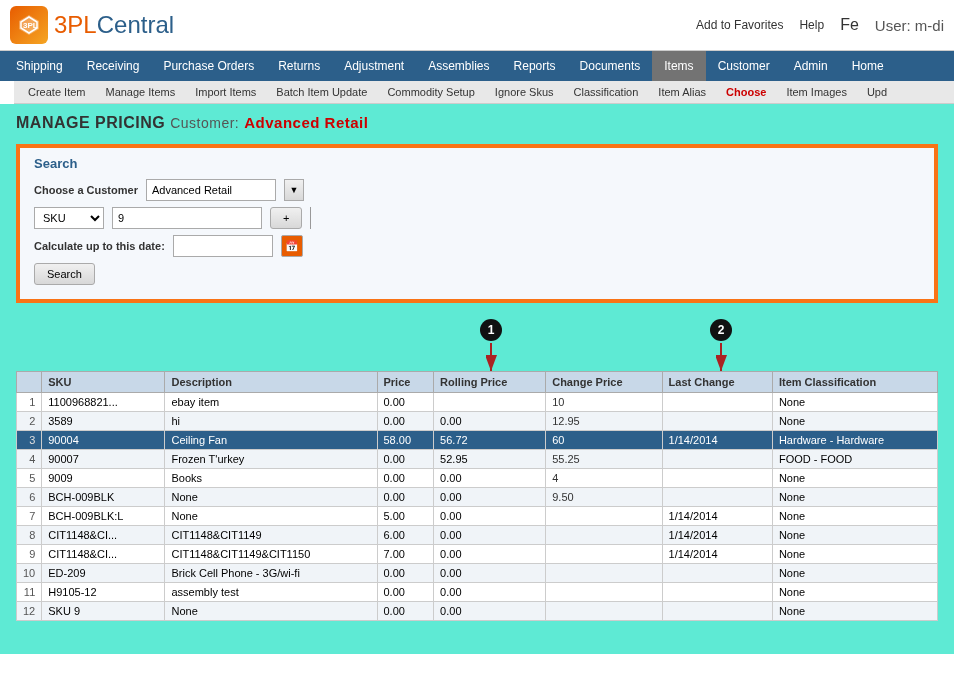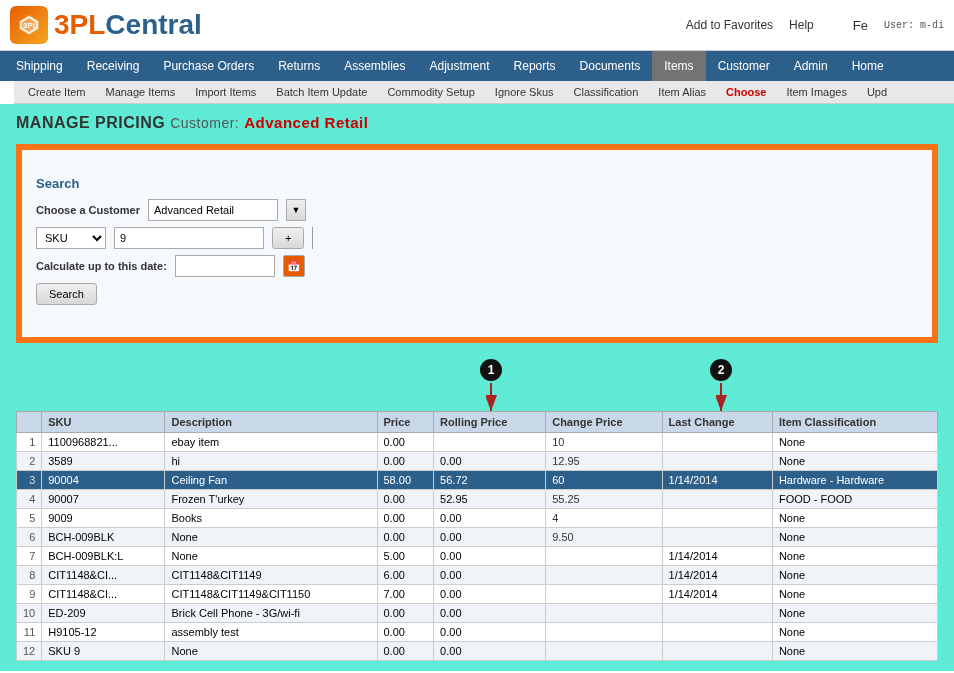--- a/index.html
+++ b/index.html
@@ -15,24 +15,24 @@
       justify-content: space-between;
     }
     .logo-area { display: flex; align-items: center; gap: 6px; }
     .logo-box {
       width: 38px; height: 38px;
       background: linear-gradient(135deg, #e85c00, #f5a623);
       border-radius: 6px;
       display: flex; align-items: center; justify-content: center;
       color: #fff; font-weight: bold; font-size: 14px;
     }
-    .logo-text { font-size: 28px; font-weight: bold; color: #333; }
+    .logo-text { font-size: 24px; font-weight: normal; color: #333; }
     .logo-text span { color: #e85c00; }
     .header-right { display: flex; align-items: center; gap: 16px; font-size: 12px; color: #333; }
-    .user-info { font-size: 10px; color: #555; font-family: Liberation Mono, monospace; }
+    .user-info { font-size: 15px; color: #555; }
 
     
     .main-nav {
       background: #2c5f8a;
       display: flex;
       padding: 0 4px;
     }
     .main-nav a {
       color: #fff;
       text-decoration: none;
@@ -86,23 +86,23 @@
     }
     .page-title span.label-normal {
       font-weight: normal;
       text-transform: none;
       color: #555;
       font-size: 14px;
     }
 
     
     .search-section {
-      border: 6px solid #f97316;
+      border: 4px solid #f97316;
       background: #f5f8fc;
-      padding: 26px 14px;
+      padding: 8px 14px;
       margin-bottom: 16px;
       width: 100%;
     }
     .search-title {
       font-size: 13px;
       font-weight: bold;
       color: #2c5f8a;
       margin-bottom: 8px;
     }
     .search-row {
@@ -236,35 +236,35 @@
         <text x="6" y="15" font-size="8" fill="#fff" font-weight="bold">3PL</text>
       </svg>
     </div>
     <div class="logo-text">
       <span>3PL</span><span style="color:#2c5f8a">Central</span>
     </div>
   </div>
   <div class="header-right">
     <a href="#" style="color:#333;text-decoration:none;font-size:12px;">Add to Favorites</a>
     <a href="#" style="color:#333;text-decoration:none;font-size:12px;">Help</a>
-    <a href="#" style="color:#333;text-decoration:none;font-size:13px;margin-left:23px;">Fe</a>
+    <a href="#" style="color:#333;text-decoration:none;font-size:16px;">Fe</a>
     <div class="user-info">
       <span>User:</span>
       <span>m-di</span>
     </div>
   </div>
 </div>
 
 <div class="main-nav">
   <a href="#">Shipping</a>
   <a href="#">Receiving</a>
   <a href="#">Purchase Orders</a>
   <a href="#">Returns</a>
+  <a href="#">Adjustment</a>
   <a href="#">Assemblies</a>
-  <a href="#">Adjustment</a>
   <a href="#">Reports</a>
   <a href="#">Documents</a>
   <a href="#" class="active">Items</a>
   <a href="#">Customer</a>
   <a href="#">Admin</a>
   <a href="#">Home</a>
 </div>
 
 <div class="sub-nav">
   <a href="#">Create Item</a>

